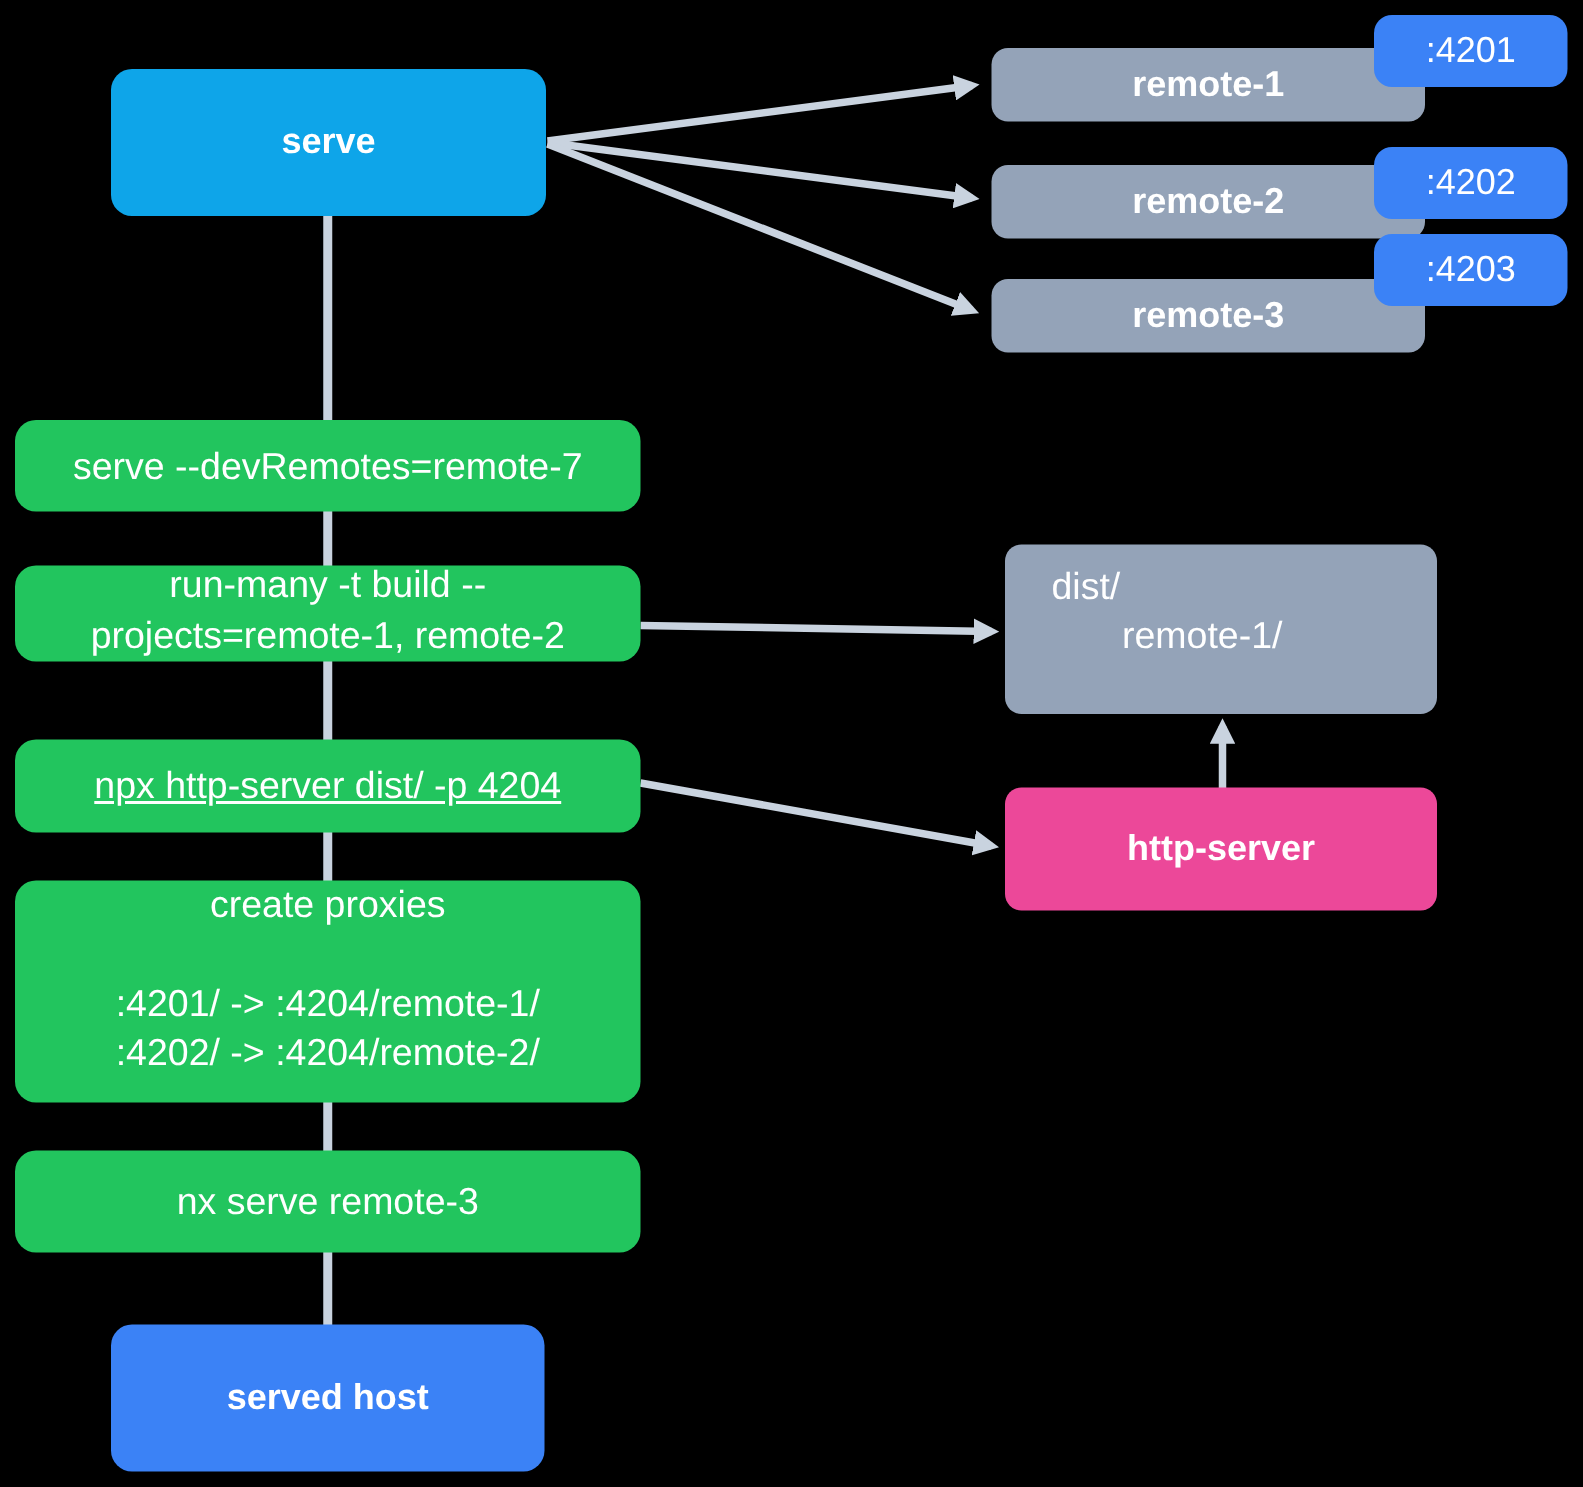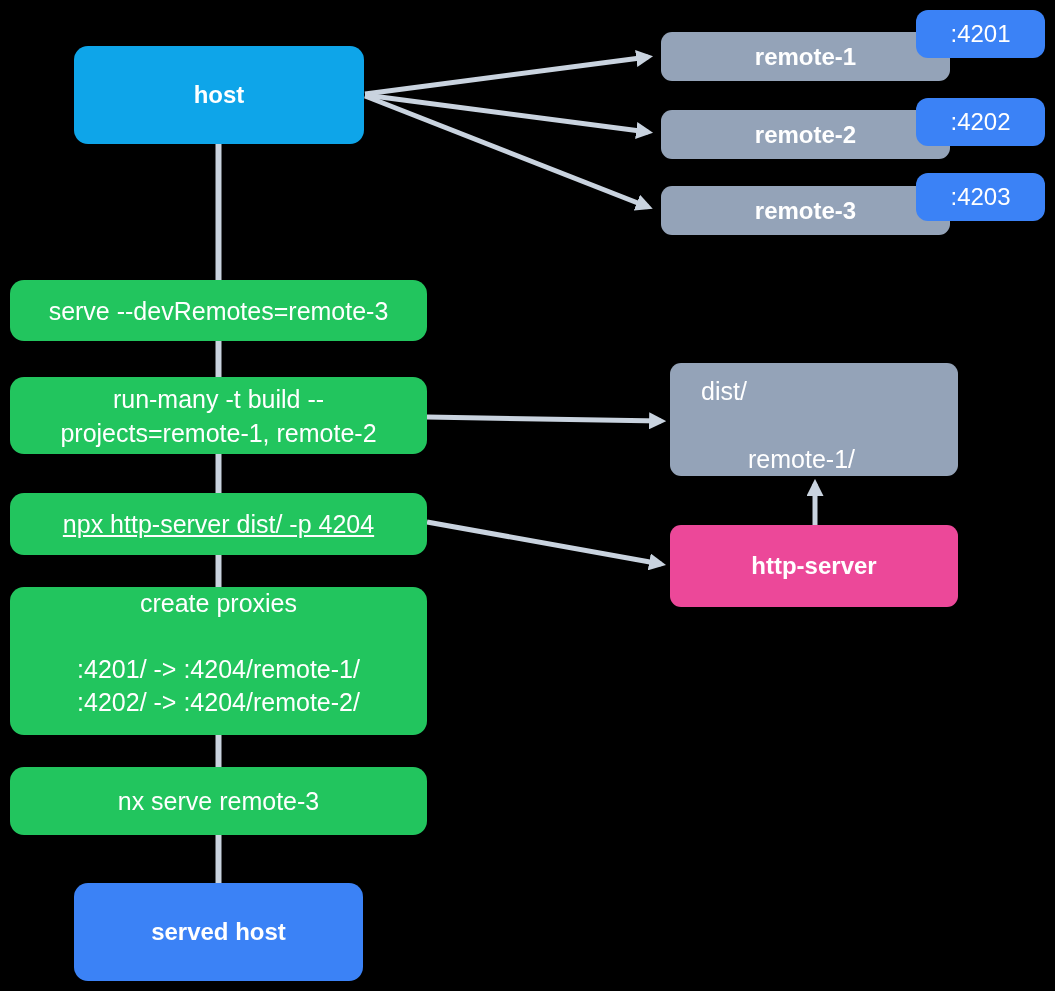--- a/index.html
+++ b/index.html
@@ -51,45 +51,45 @@
   .remote-3 { top: 186px; }
   .port-badge {
     left: 916px; width: 129px; height: 48px;
     background: #3B82F6;
     border-radius: 12px;
     font-size: 24px;
     z-index: 2;
   }
   .port-1 { top: 10px; }
   .port-2 { top: 98px; }
-  .port-3 { top: 173px; }
+  .port-3 { top: 156px; }
   .step-box {
     left: 10px; width: 417px;
     background: #22C55E;
     border-radius: 14px;
     font-size: 25px;
     flex-direction: column;
     line-height: 34px;
     text-align: center;
   }
   .step-serve     { top: 280px; height: 61px; }
-  .step-run-many  { top: 377px; height: 77px; }
+  .step-run-many  { top: 377px; height: 64px; justify-content: flex-end; }
   .step-npx       { top: 493px; height: 62px; text-decoration: underline; }
   .step-proxies   { top: 587px; height: 148px; justify-content: flex-start; line-height: 33px; }
   .step-nx-serve  { top: 767px; height: 68px; }
   .blank-line { height: 33px; }
   .dist-box {
     left: 670px; top: 363px; width: 288px; height: 113px;
     background: #94A3B8;
     border-radius: 11px;
     font-size: 25px;
     line-height: 33px;
     flex-direction: column;
     align-items: flex-start;
-    justify-content: space-between;
+    justify-content: flex-start;
     padding: 12px 0 0 31px;
   }
   .dist-indent { padding-left: 47px; }
   .http-server-box {
     left: 670px; top: 525px; width: 288px; height: 82px;
     background: #ec4899;
     border-radius: 11px;
     font-weight: bold;
     font-size: 24px;
   }
@@ -115,21 +115,21 @@
     <line x1="218.5" y1="144" x2="218.5" y2="886" stroke="#C9D3DF" stroke-width="6"></line>
     <line x1="365" y1="94" x2="648" y2="57" stroke="#C9D3DF" stroke-width="5" marker-end="url(#ah)"></line>
     <line x1="365" y1="95" x2="648" y2="132" stroke="#C9D3DF" stroke-width="5" marker-end="url(#ah)"></line>
     <line x1="365" y1="96" x2="648" y2="207" stroke="#C9D3DF" stroke-width="5" marker-end="url(#ah)"></line>
     <line x1="427" y1="417" x2="661" y2="421" stroke="#C9D3DF" stroke-width="5" marker-end="url(#ah)"></line>
     <line x1="427" y1="522" x2="661" y2="564" stroke="#C9D3DF" stroke-width="5" marker-end="url(#ah)"></line>
     <line x1="815" y1="527" x2="815" y2="484" stroke="#C9D3DF" stroke-width="5" marker-end="url(#ah)"></line>
   </svg>
 
   <div class="node host-box">
-    <span>host</span>
+    <span>serve</span>
   </div>
 
   <div class="node remote-box remote-1">
     <span>remote-1</span>
   </div>
   <div class="node remote-box remote-2">
     <span>remote-2</span>
   </div>
   <div class="node remote-box remote-3">
     <span>remote-3</span>
@@ -139,21 +139,21 @@
     <span>:4201</span>
   </div>
   <div class="node port-badge port-2">
     <span>:4202</span>
   </div>
   <div class="node port-badge port-3">
     <span>:4203</span>
   </div>
 
   <div class="node step-box step-serve">
-    <span>serve --devRemotes=remote-3</span>
+    <span>serve --devRemotes=remote-7</span>
   </div>
 
   <div class="node step-box step-run-many">
     <span>run-many -t build --</span>
     <span>projects=remote-1, remote-2</span>
   </div>
 
   <div class="node step-box step-npx">
     <span>npx http-server dist/ -p 4204</span>
   </div>

